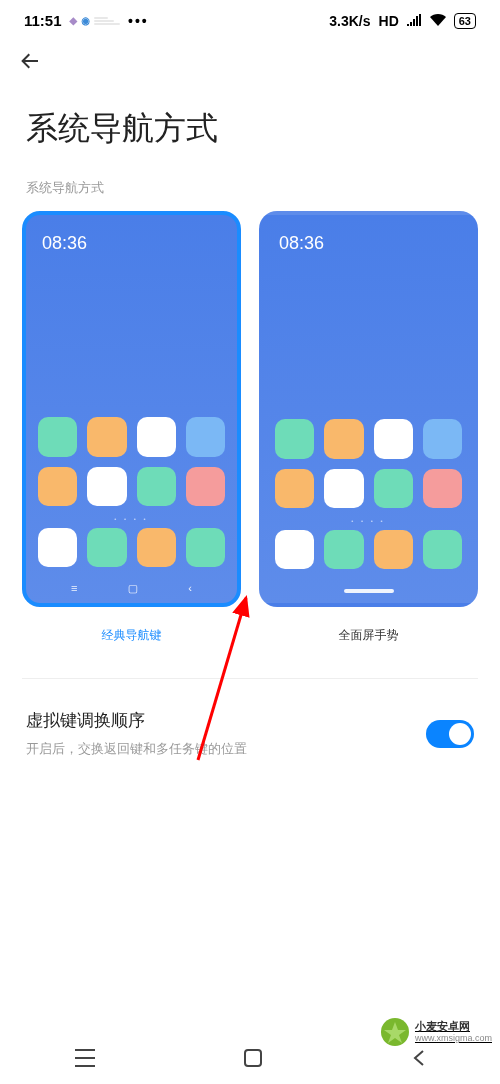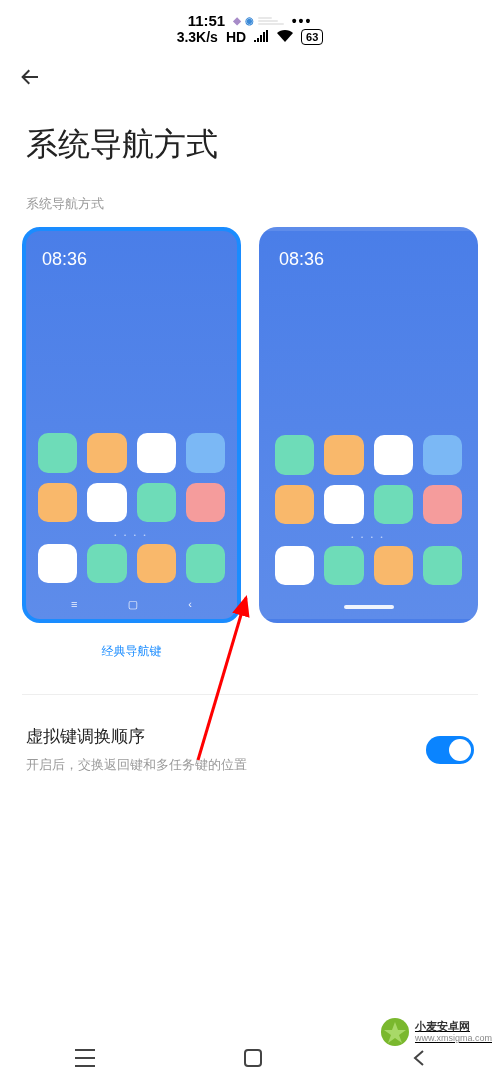--- a/index.html
+++ b/index.html
@@ -13,21 +13,20 @@
       border-radius: 40px;
     }
     .status-bar {
       display: flex;
       justify-content: space-between;
       align-items: center;
       padding: 12px 24px 4px;
       font-size: 14px;
       font-weight: 600;
       color: #000;
-      flex-direction: column;
     }
     .status-left { display: flex; align-items: center; gap: 8px; }
     .status-left .time { font-size: 15px; }
     .status-icons-left { display: flex; gap: 4px; font-size: 10px; }
     .status-dots { letter-spacing: 2px; }
     .status-right { display: flex; align-items: center; gap: 8px; font-size: 14px; }
     .battery-box {
       border: 1.5px solid #000;
       border-radius: 4px;
       padding: 0 4px;
@@ -308,20 +307,21 @@
       </div>
       <div class="page-dots">• • • •</div>
       <div class="icon-dock">
         <div class="app-icon c-white"></div>
           <div class="app-icon c-teal"></div>
           <div class="app-icon c-orange"></div>
           <div class="app-icon c-teal"></div>
       </div>
       <div class="gesture-bar"></div>
     </div>
+    <div class="option-label">全面屏手势</div>
   </div>
 </div>
 
 <svg class="arrow-annotation" style="left:168px;top:590px;" width="90" height="180">
   <defs>
     <marker id="ah" markerWidth="8" markerHeight="8" refX="6" refY="3" orient="auto">
       <path d="M0,0 L7,3 L0,6 Z" fill="#ff0000"></path>
     </marker>
   </defs>
   <line x1="30" y1="170" x2="78" y2="8" stroke="#ff0000" stroke-width="3" marker-end="url(#ah)"></line>

